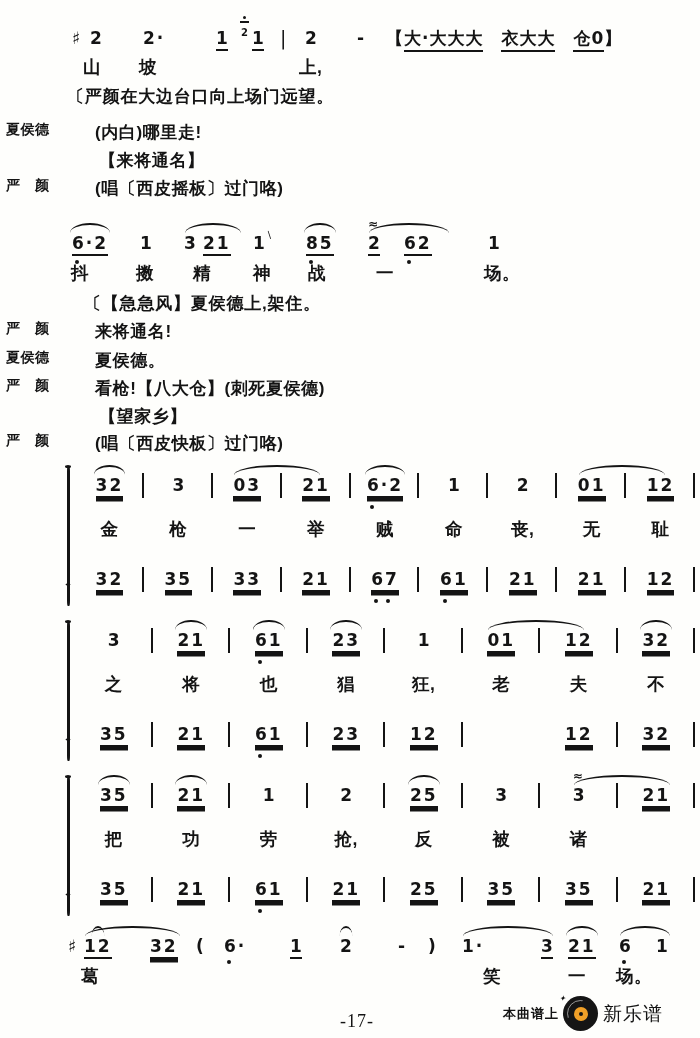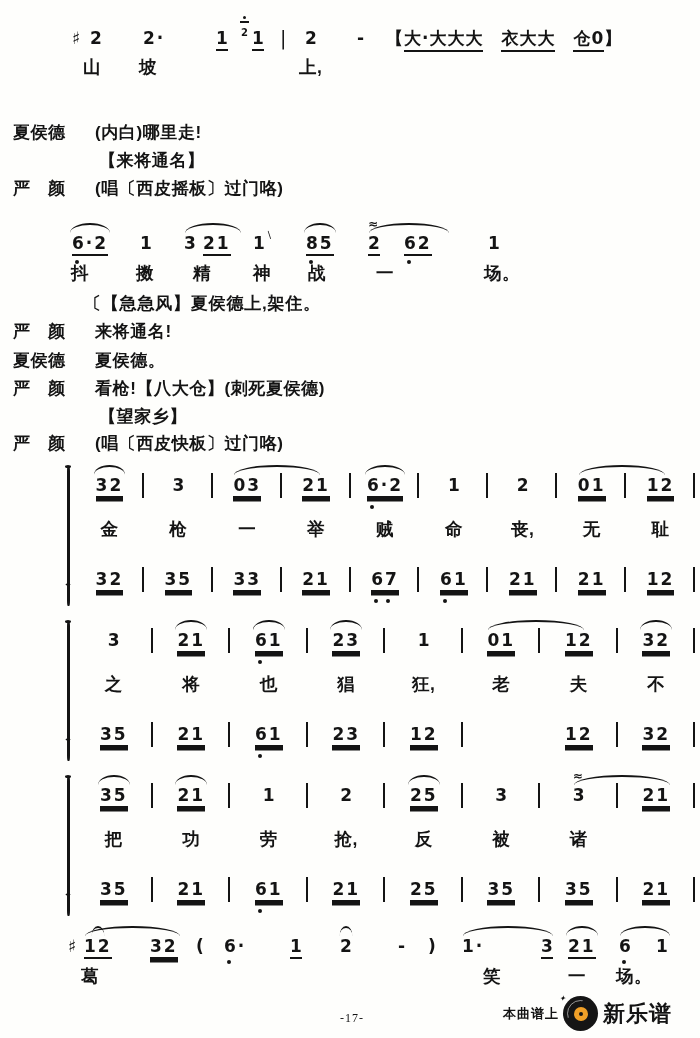--- a/index.html
+++ b/index.html
@@ -19,48 +19,48 @@
   .arc.hat{left:50%;right:auto;width:13px;transform:translateX(-50%);}
   .arc.tie{right:auto;left:1px;}
   .trem{position:absolute;top:-19px;left:0px;font-size:12px;font-weight:700;letter-spacing:-1px;}
   .ldot{position:absolute;width:4px;height:4px;border-radius:50%;background:#141414;}
   .grace{position:absolute;top:-7px;left:-12px;font-size:10px;font-weight:700;border-top:2px solid #141414;padding:0 1px;}
   .gdot{position:absolute;top:-12px;left:-9px;width:3px;height:3px;border-radius:50%;background:#141414;}
   
   .lyric-line{position:absolute;width:700px;height:26px;}
   .lyr{position:absolute;font-weight:700;font-size:17.5px;letter-spacing:0.5px;}
   .textline{position:absolute;font-weight:700;font-size:17px;letter-spacing:0.8px;white-space:nowrap;}
-  .dlg-speaker{position:absolute;left:13px;font-weight:700;font-size:17px;letter-spacing:0.5px;}
+  .dlg-speaker{position:absolute;left:6px;font-weight:700;font-size:14px;letter-spacing:0.5px;}
   .dlg-text{position:absolute;left:95px;font-weight:700;font-size:17px;letter-spacing:0.6px;white-space:nowrap;}
   .seg-u{border-bottom:2.5px solid #141414;padding-bottom:2px;}
   
   .system{position:absolute;left:66px;width:629px;display:flex;}
   .sysbracket{width:9px;position:relative;flex:0 0 9px;}
   .sysbracket::before{content:"";position:absolute;left:1px;top:-3px;bottom:-3px;width:2.6px;background:#141414;border-radius:40%/4%;}
   .sysbracket::after{content:"";position:absolute;left:-1px;top:-4px;width:6px;height:3px;border-radius:50%;
      box-shadow:0 118px 0 -0.5px #141414;background:#141414;}
   .measures{flex:1;display:flex;}
   .cell{flex:1;position:relative;}
   .nrow{position:relative;height:34px;display:flex;align-items:flex-start;justify-content:center;padding-top:6px;}
   .nrow .tok{position:relative;}
   .lrow{position:relative;height:46px;display:flex;justify-content:center;padding-top:8px;}
   .mbar{position:absolute;right:0;top:4px;height:25px;width:2px;background:#141414;}
   
-  .page-number{position:absolute;font-family:"Liberation Serif",serif;font-size:12px;letter-spacing:1px;}
+  .page-number{position:absolute;font-family:"Liberation Serif",serif;font-size:18px;letter-spacing:1px;}
   .brand{position:absolute;display:flex;align-items:center;}
   .brand-prefix{font-size:13px;font-weight:700;letter-spacing:1px;margin-right:4px;}
   .record{position:relative;width:35px;height:35px;border-radius:50%;background:#151515;margin-right:5px;flex:0 0 35px;}
   .record::before{content:"";position:absolute;left:50%;top:50%;width:14px;height:14px;border-radius:50%;
       background:#f0a028;transform:translate(-50%,-50%);}
   .record::after{content:"";position:absolute;left:50%;top:50%;width:4px;height:4px;border-radius:50%;
       background:#151515;transform:translate(-50%,-50%);}
   .groove{position:absolute;left:4px;top:4px;right:4px;bottom:4px;border-radius:50%;border:1px solid rgba(255,255,255,0.55);
       clip-path:polygon(0 0,60% 0,30% 45%,0 70%);}
   .sparkle{position:absolute;font-size:8px;color:#151515;}
-  .brand-name{font-size:22px;font-weight:700;letter-spacing:1px;}
+  .brand-name{font-size:19px;font-weight:400;letter-spacing:1px;}
 </style>
 </head>
 <body>
 
 <div class="page">
 
   <div id="ml-header" class="music-line" style="top: 28px;">
       <span class="tok plain" style="left: 72px;"><span class="txt">♯</span></span>
       <span class="tok" style="left: 90px;"><span class="txt">2</span></span>
       <span class="tok wide" style="left: 143px;"><span class="txt">2·</span></span>
@@ -70,20 +70,21 @@
       <span class="tok" style="left: 305px;"><span class="txt">2</span></span>
       <span class="tok" style="left: 357px;"><span class="txt">-</span></span>
       <span class="tok" style="left: 386px; letter-spacing: 1px;"><span>【</span><span class="seg-u">大·大大大</span><span>　</span><span class="seg-u">衣大大</span><span>　</span><span class="seg-u">仓0</span><span>】</span></span>
     </div>
   <div id="ml-header-lyr" class="lyric-line" style="top: 55px;">
       <span class="lyr" style="left: 83px;">山</span>
       <span class="lyr" style="left: 139px;">坡</span>
       <span class="lyr" style="left: 299px;">上,</span>
     </div>
 
+  <div id="stage1" class="textline" style="left: 67px; top: 85px;">〔严颜在大边台口向上场门远望。</div>
 
   <div id="dialogues">
       <div class="dlg-speaker" style="top: 121px;">夏侯德</div>
       <div class="dlg-text" style="top: 121px;">(内白)哪里走!</div>
       <div class="dlg-text" style="top: 149px; left: 99px;">【来将通名】</div>
       <div class="dlg-speaker" style="top: 177px;">严　颜</div>
       <div class="dlg-text" style="top: 177px;">(唱〔西皮摇板〕过门咯)</div>
       <div class="dlg-speaker" style="top: 320px;">严　颜</div>
       <div class="dlg-text" style="top: 320px;">来将通名!</div>
       <div class="dlg-speaker" style="top: 349px;">夏侯德</div>

